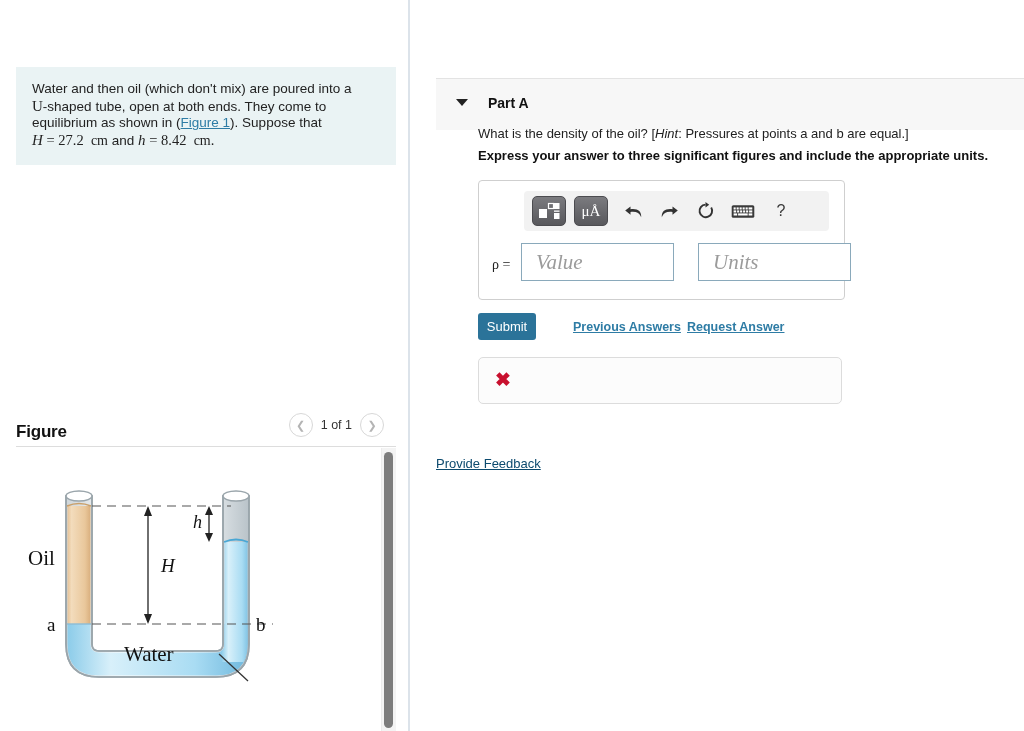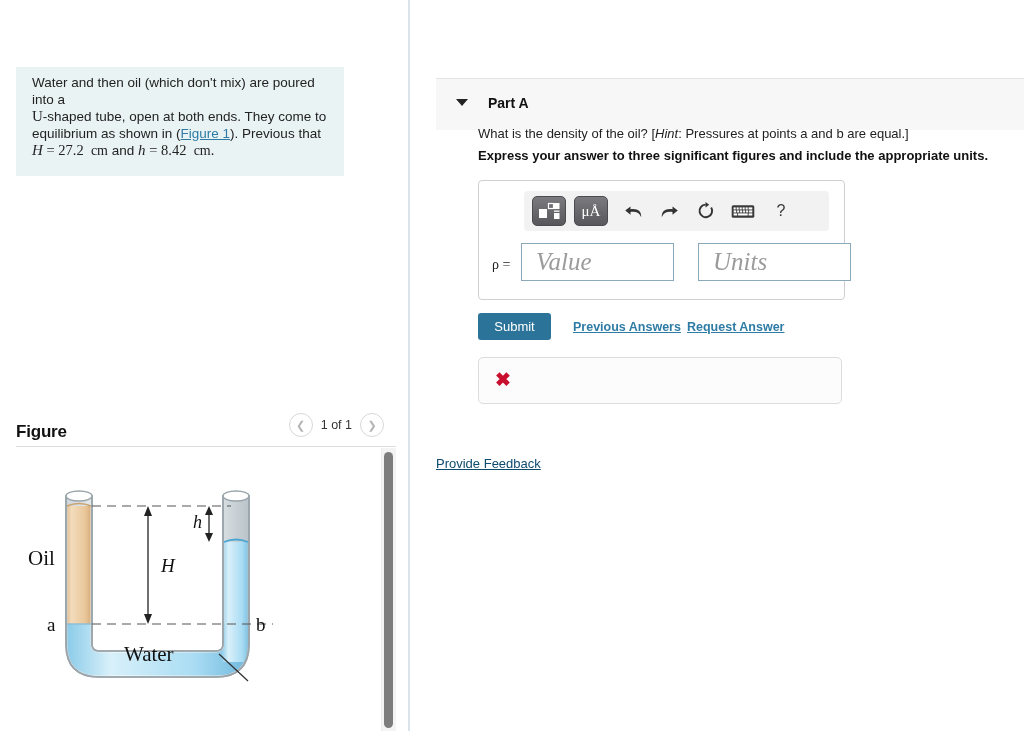--- a/index.html
+++ b/index.html
@@ -14,23 +14,23 @@
   }
 
   
   #app{position:absolute;inset:0;}
   #divider{position:absolute;left:408px;top:0;width:2px;height:731px;background:#dce3ea;}
 
   
   #left{position:absolute;left:0;top:0;width:408px;height:731px;background:#fff;}
 
   #problem-box{
-    position:absolute;left:16px;top:67px;width:328px;
+    position:absolute;left:16px;top:67px;width:380px;
     background:#eaf3f4;
-    padding:8px 16px 16px 16px;
+    padding:14px 16px 16px 16px;
     box-sizing:border-box;
   }
   #problem-text{
     font-size:13.5px;line-height:16.6px;color:#222;
     font-family:"Liberation Sans", sans-serif;
   }
   .serif-var{font-family:"Liberation Serif", serif;font-style:italic;font-size:15px;}
   .serif-up{font-family:"Liberation Serif", serif;font-style:normal;font-size:15px;}
   .math{font-family:"Liberation Serif", serif;font-size:14.5px;}
   #figure-link{color:#2e7ca5;text-decoration:underline;cursor:pointer;}
@@ -132,26 +132,26 @@
     border:1px solid #8aa9bb;background:#fff;
     box-sizing:border-box;
     display:flex;align-items:center;
     padding-left:14px;
     cursor:text;
   }
   #value-field{left:42px;width:153px;}
   #units-field{left:195px;width:153px;margin-left:24px;}
   .ph{
     font-family:"Liberation Serif", serif;font-style:italic;
-    font-size:25px;color:#9b9b9b;
+    font-size:21px;color:#9b9b9b;
   }
 
   
   #submit-btn{
-    position:absolute;left:478px;top:313px;width:73px;height:27px;
+    position:absolute;left:478px;top:313px;width:58px;height:27px;
     background:#2b7399;color:#fff;border:none;border-radius:3px;
     font-family:"Liberation Sans", sans-serif;font-size:13px;
     cursor:pointer;
   }
   .sublink{
     position:absolute;top:320px;
     font-size:12.5px;font-weight:bold;color:#2e7ca5;
     text-decoration:underline;cursor:pointer;
   }
   #prev-answers{left:573px;}
@@ -181,21 +181,21 @@
 <body>
 
 <div id="app">
 
   <div id="left">
 
     <div id="problem-box">
       <div id="problem-text">
         <span>Water and then oil (which don't mix) are poured into a</span><br>
         <span class="serif-up">U</span><span>-shaped tube, open at both ends. They come to</span><br>
-        <span>equilibrium as shown in (</span><span id="figure-link">Figure 1</span><span>). Previous that</span><br>
+        <span>equilibrium as shown in (</span><span id="figure-link">Figure 1</span><span>). Suppose that</span><br>
         <span class="math"><span class="serif-var">H</span>&nbsp;<span>= 27.2</span>&nbsp;&nbsp;<span class="serif-up" style="font-size:14px">cm</span></span><span style="font-size:13.5px"> <span>and</span> </span><span class="math"><span class="serif-var">h</span>&nbsp;<span>= 8.42</span>&nbsp;&nbsp;<span class="serif-up" style="font-size:14px">cm</span><span>.</span></span>
       </div>
     </div>
 
     <div id="figure-heading-row">
       <div id="figure-title">Figure</div>
       <div id="figure-nav">
         <div class="nav-circle">
           <span>❮</span>
         </div>

